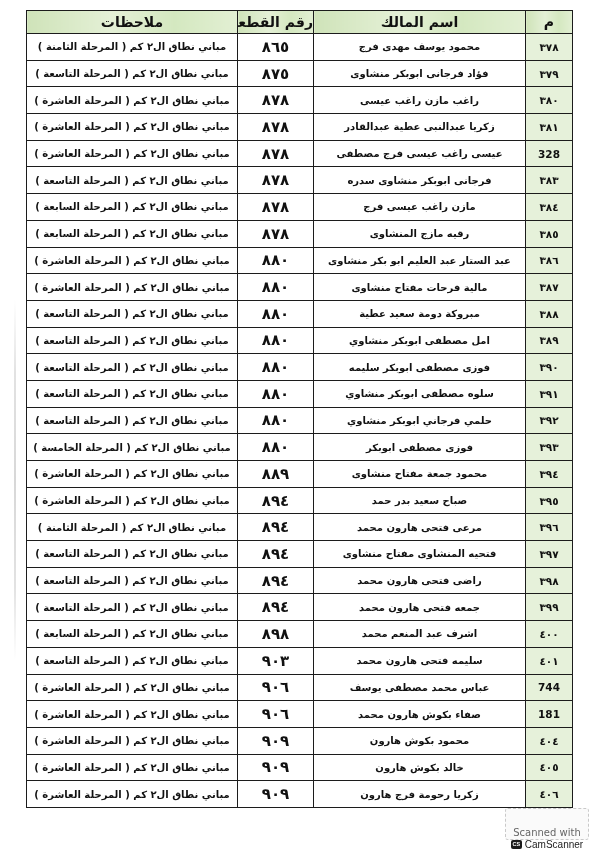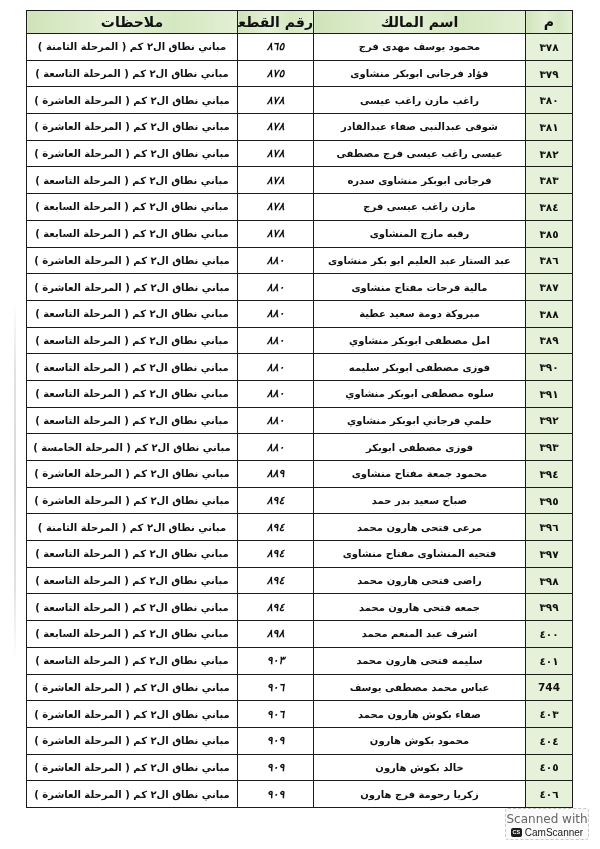--- a/index.html
+++ b/index.html
@@ -19,28 +19,28 @@
   table.records th, table.records td {
     border: 1.3px solid #1c1c1c; text-align: center; padding: 0;
     height: 25.7px; font-weight: bold; color: #111; white-space: nowrap; overflow: hidden;
   }
   table.records th {
     height: 22px; font-size: 14px;
     background: linear-gradient(90deg, #cfe3b9, #e4f0d6 40%, #d4e8c0 70%, #e2efd3);
   }
   td.col-index { background: #e6f1da; font-size: 10.5px; margin-top: 32px; }
   td.col-name { font-size: 10px; }
-  td.col-plot { font-size: 11px; font-style: italic; }
+  td.col-plot { font-size: 15px; }
   td.col-notes { font-size: 10px; }
   .watermark {
     position: absolute; left: 505px; top: 808px; width: 82px; height: 30px;
     border: 1px dashed #c9c9c9; border-radius: 3px; background: #fafafa;
     text-align: center;
   }
-  .wm-top { font-size: 12px; color: #666; margin-top: 3px; display: block; }
+  .wm-top { font-size: 10px; color: #666; margin-top: 18px; display: block; }
   .wm-row { display: flex; align-items: center; justify-content: center; gap: 3px; margin-top: 1px; }
   .wm-logo {
     width: 11px; height: 9px; background: #1a1a1a; color: #fff; font-size: 5.5px; line-height: 9px;
     border-radius: 2px; font-weight: bold; font-family: "Liberation Sans", sans-serif;
   }
   .wm-brand { font-size: 10px; color: #222; font-family: "Liberation Sans", sans-serif; }
 </style>
 </head>
 <body>
 
@@ -75,26 +75,26 @@
         <td class="col-notes">مباني نطاق ال٢ كم ( المرحلة التاسعة )</td>
       </tr>
       <tr>
         <td class="col-index">٣٨٠</td>
         <td class="col-name">راغب مازن راغب عيسى</td>
         <td class="col-plot">٨٧٨</td>
         <td class="col-notes">مباني نطاق ال٢ كم ( المرحلة العاشرة )</td>
       </tr>
       <tr>
         <td class="col-index">٣٨١</td>
-        <td class="col-name">شوقى عبدالنبى صفاء عبدالقادر</td>
-        <td class="col-plot">٨٧٨</td>
-        <td class="col-notes">مباني نطاق ال٢ كم ( المرحلة العاشرة )</td>
-      </tr>
-      <tr>
-        <td class="col-index">٣٨٢</td>
+        <td class="col-name">زكريا عبدالنبى عطية عبدالقادر</td>
+        <td class="col-plot">٨٧٨</td>
+        <td class="col-notes">مباني نطاق ال٢ كم ( المرحلة العاشرة )</td>
+      </tr>
+      <tr>
+        <td class="col-index">328</td>
         <td class="col-name">عيسى راغب عيسى فرج مصطفى</td>
         <td class="col-plot">٨٧٨</td>
         <td class="col-notes">مباني نطاق ال٢ كم ( المرحلة العاشرة )</td>
       </tr>
       <tr>
         <td class="col-index">٣٨٣</td>
         <td class="col-name">فرجانى ابوبكر منشاوى سدره</td>
         <td class="col-plot">٨٧٨</td>
         <td class="col-notes">مباني نطاق ال٢ كم ( المرحلة التاسعة )</td>
       </tr>
@@ -206,21 +206,21 @@
         <td class="col-plot">٩٠٣</td>
         <td class="col-notes">مباني نطاق ال٢ كم ( المرحلة التاسعة )</td>
       </tr>
       <tr>
         <td class="col-index">744</td>
         <td class="col-name">عباس محمد مصطفى يوسف</td>
         <td class="col-plot">٩٠٦</td>
         <td class="col-notes">مباني نطاق ال٢ كم ( المرحلة العاشرة )</td>
       </tr>
       <tr>
-        <td class="col-index">٤٠٣</td>
+        <td class="col-index">181</td>
         <td class="col-name">صفاء بكوش هارون محمد</td>
         <td class="col-plot">٩٠٦</td>
         <td class="col-notes">مباني نطاق ال٢ كم ( المرحلة العاشرة )</td>
       </tr>
       <tr>
         <td class="col-index">٤٠٤</td>
         <td class="col-name">محمود بكوش هارون</td>
         <td class="col-plot">٩٠٩</td>
         <td class="col-notes">مباني نطاق ال٢ كم ( المرحلة العاشرة )</td>
       </tr>

